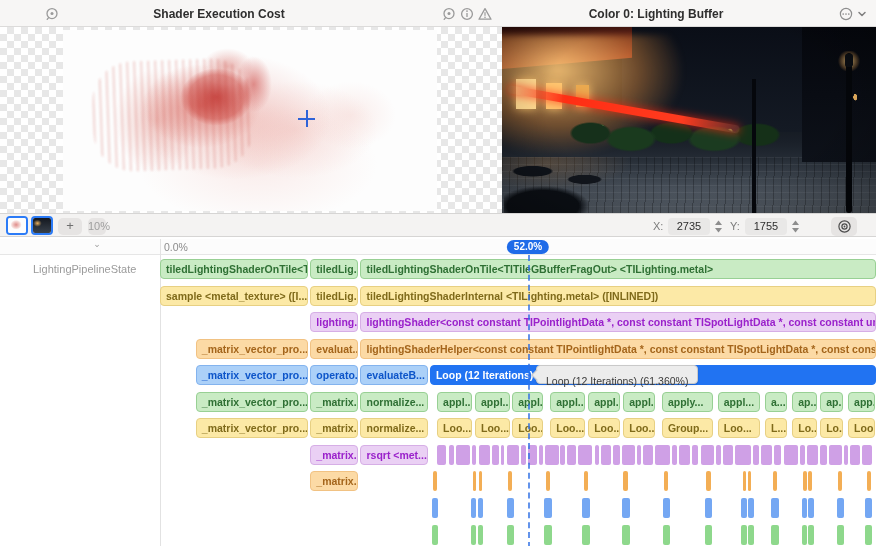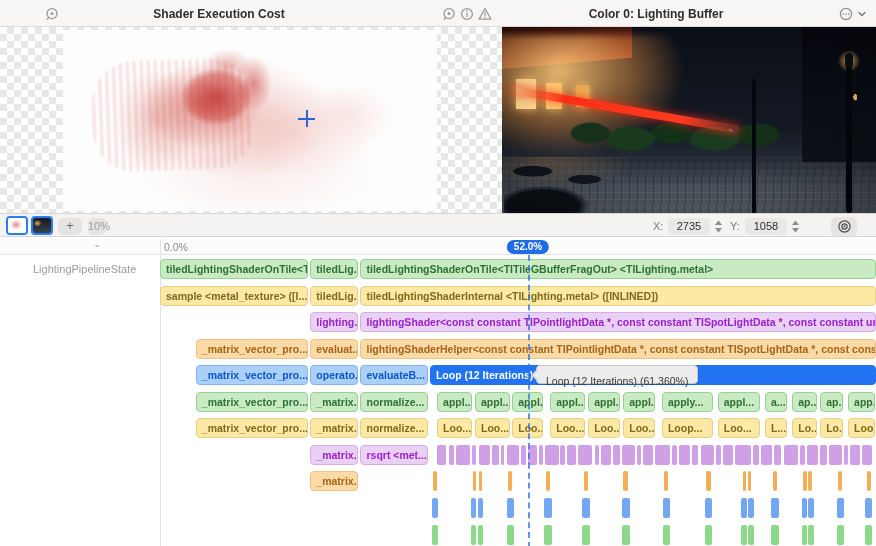--- a/index.html
+++ b/index.html
@@ -234,21 +234,21 @@
     <div class="coord-field" style="left:668px">2735</div>
     <span class="stepper" style="left:713px">
       <svg width="9" height="6" viewBox="0 0 9 6">
           <path d="M4.5 0.5 L8 5 H1 Z" fill="#8d8d8d"></path>
         </svg>
       <svg width="9" height="6" viewBox="0 0 9 6">
           <path d="M4.5 5.5 L1 1 H8 Z" fill="#8d8d8d"></path>
         </svg>
     </span>
     <span class="coord-label" style="left:730px">Y:</span>
-    <div class="coord-field" style="left:745px">1058</div>
+    <div class="coord-field" style="left:745px">1755</div>
     <span class="stepper" style="left:790px">
       <svg width="9" height="6" viewBox="0 0 9 6">
           <path d="M4.5 0.5 L8 5 H1 Z" fill="#8d8d8d"></path>
         </svg>
       <svg width="9" height="6" viewBox="0 0 9 6">
           <path d="M4.5 5.5 L1 1 H8 Z" fill="#8d8d8d"></path>
         </svg>
     </span>
     <div class="btn-scope">
       <svg width="15" height="15" viewBox="0 0 15 15">
@@ -322,21 +322,21 @@
         <div class="flame-row" style="top: 163.3px;">
           <div class="seg" style="left: 5%; width: 15.7%; background: rgb(252, 233, 166); border-color: rgb(231, 208, 131); color: rgb(127, 106, 26);">_matrix_vector_pro...</div>
           <div class="seg" style="left: 21%; width: 6.7%; background: rgb(252, 233, 166); border-color: rgb(231, 208, 131); color: rgb(127, 106, 26);">_matrix...</div>
           <div class="seg" style="left: 28%; width: 9.4%; background: rgb(252, 233, 166); border-color: rgb(231, 208, 131); color: rgb(127, 106, 26);">normalize...</div>
           <div class="seg" style="left: 38.7%; width: 4.9%; background: rgb(252, 233, 166); border-color: rgb(231, 208, 131); color: rgb(127, 106, 26);">Loo...</div>
           <div class="seg" style="left: 44%; width: 4.9%; background: rgb(252, 233, 166); border-color: rgb(231, 208, 131); color: rgb(127, 106, 26);">Loo...</div>
           <div class="seg" style="left: 49.2%; width: 4.3%; background: rgb(252, 233, 166); border-color: rgb(231, 208, 131); color: rgb(127, 106, 26);">Loo...</div>
           <div class="seg" style="left: 54.5%; width: 4.9%; background: rgb(252, 233, 166); border-color: rgb(231, 208, 131); color: rgb(127, 106, 26);">Loo...</div>
           <div class="seg" style="left: 59.8%; width: 4.5%; background: rgb(252, 233, 166); border-color: rgb(231, 208, 131); color: rgb(127, 106, 26);">Loo...</div>
           <div class="seg" style="left: 64.7%; width: 4.5%; background: rgb(252, 233, 166); border-color: rgb(231, 208, 131); color: rgb(127, 106, 26);">Loo...</div>
-          <div class="seg" style="left: 70.1%; width: 7.1%; background: rgb(252, 233, 166); border-color: rgb(231, 208, 131); color: rgb(127, 106, 26);">Loop...</div>
+          <div class="seg" style="left: 70.1%; width: 7.1%; background: rgb(252, 233, 166); border-color: rgb(231, 208, 131); color: rgb(127, 106, 26);">Group...</div>
           <div class="seg" style="left: 77.9%; width: 5.9%; background: rgb(252, 233, 166); border-color: rgb(231, 208, 131); color: rgb(127, 106, 26);">Loo...</div>
           <div class="seg" style="left: 84.5%; width: 3.1%; background: rgb(252, 233, 166); border-color: rgb(231, 208, 131); color: rgb(127, 106, 26);">L...</div>
           <div class="seg" style="left: 88.3%; width: 3.5%; background: rgb(252, 233, 166); border-color: rgb(231, 208, 131); color: rgb(127, 106, 26);">Lo...</div>
           <div class="seg" style="left: 92.2%; width: 3.2%; background: rgb(252, 233, 166); border-color: rgb(231, 208, 131); color: rgb(127, 106, 26);">Lo...</div>
           <div class="seg" style="left: 96.1%; width: 3.8%; background: rgb(252, 233, 166); border-color: rgb(231, 208, 131); color: rgb(127, 106, 26);">Loo...</div>
         </div>
         <div class="flame-row" style="top: 189.85px;">
           <div class="seg" style="left: 21%; width: 6.7%; background: rgb(234, 208, 244); border-color: rgb(214, 174, 230); color: rgb(154, 33, 203);">_matrix...</div>
           <div class="seg" style="left: 28%; width: 9.4%; background: rgb(234, 208, 244); border-color: rgb(214, 174, 230); color: rgb(154, 33, 203);">rsqrt &lt;met...</div>
           <div class="seg sliver" style="left: 38.7%; width: 1.3%; background: rgb(207, 160, 230); border-color: rgb(207, 160, 230); color: rgb(154, 33, 203);"></div>

